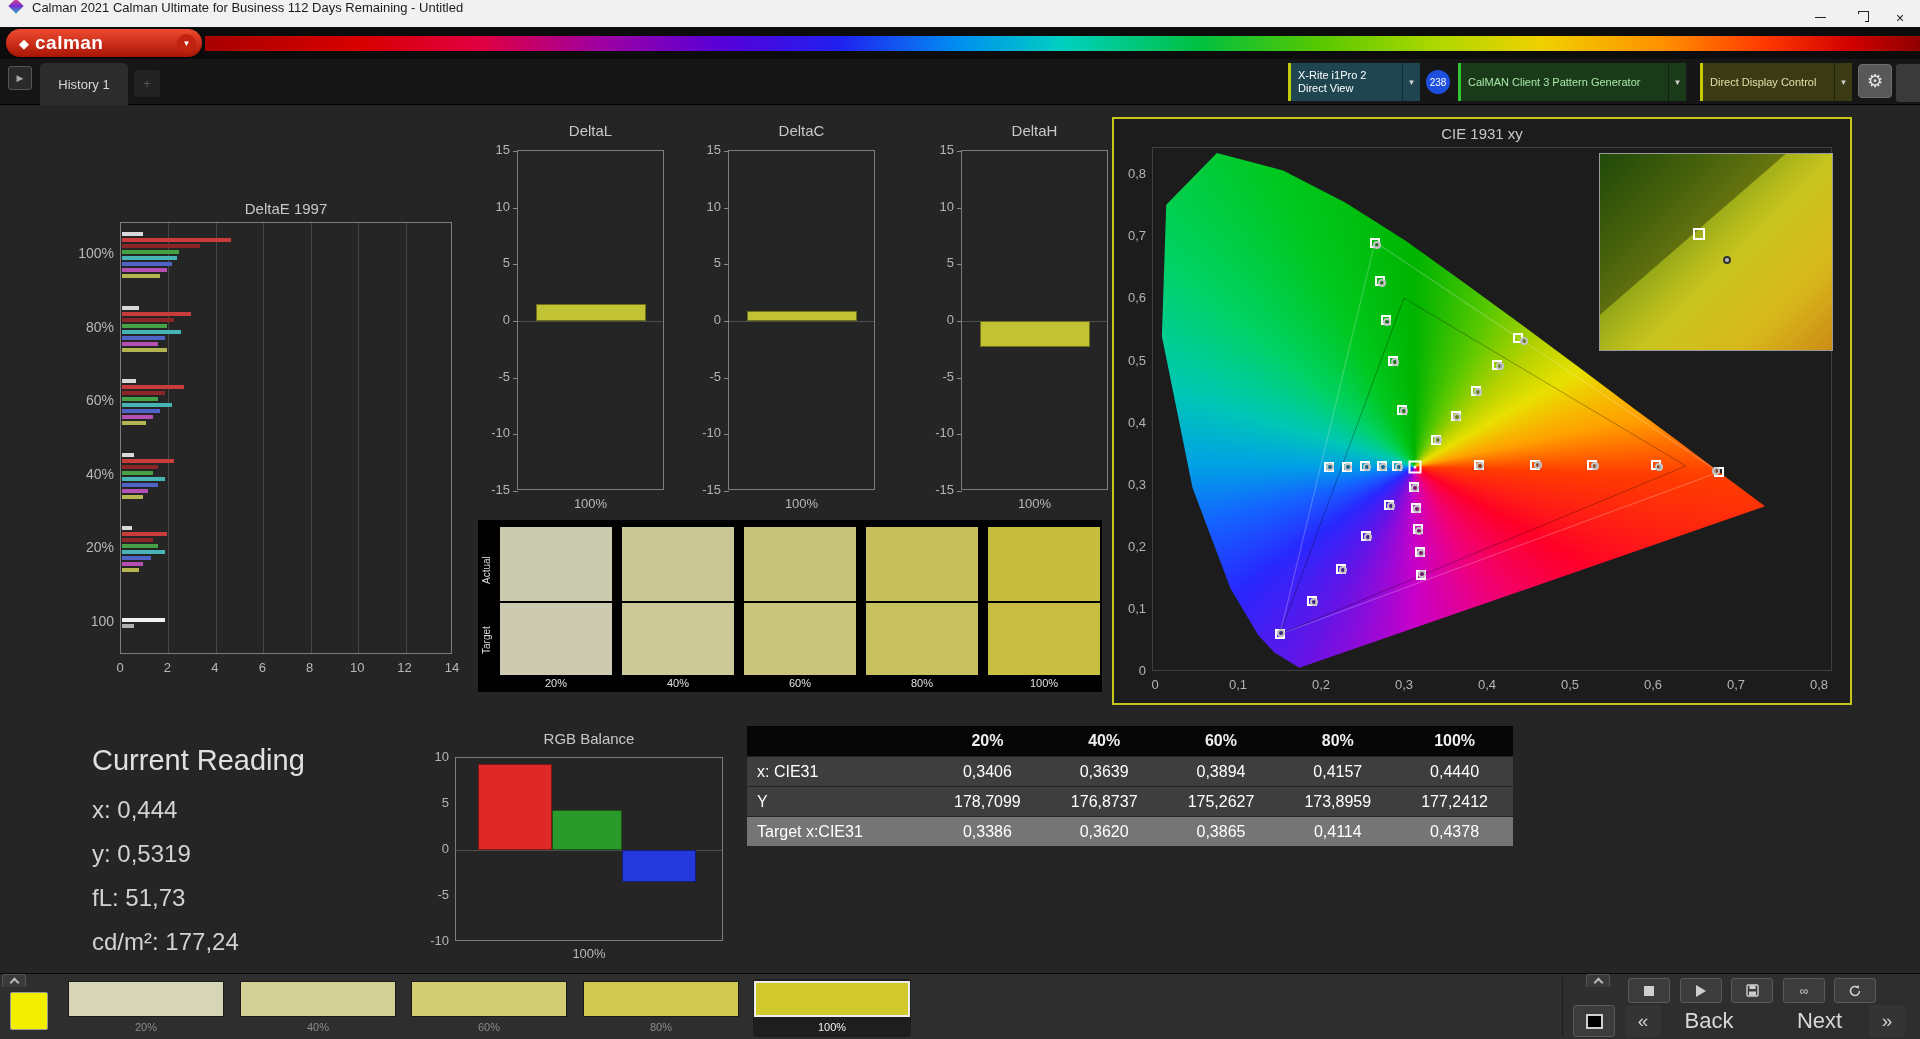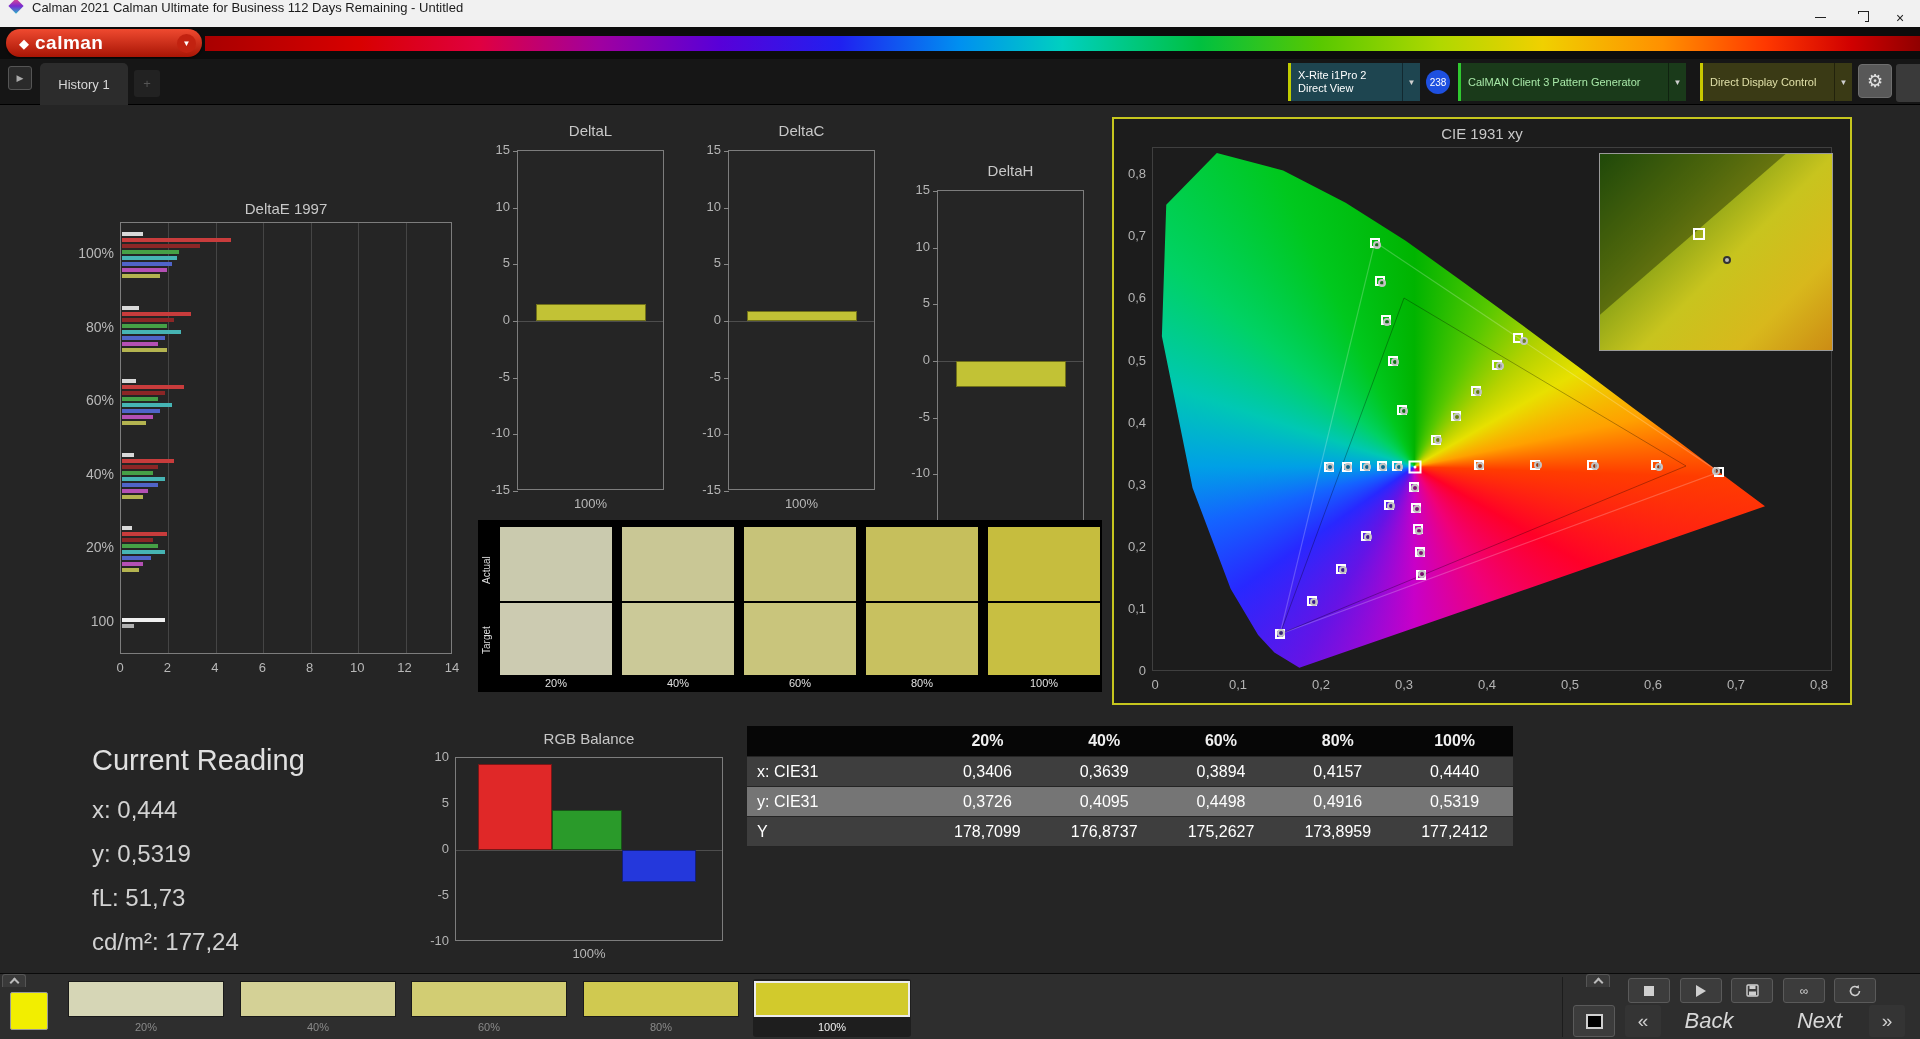--- a/index.html
+++ b/index.html
@@ -126,21 +126,21 @@
   .pattern.sel{background:#1e1e1e;}
   .pattern.sel .pattern-sw{border:2px solid #ececec;}
   .pattern.sel .pattern-lab{color:#f0f0f0;}
   #cluster-divider{position:absolute;left:1562px;top:3px;width:1px;height:60px;background:#1c1c1c;}
   .transport{position:absolute;top:4px;width:42px;height:25px;background:#3c3c3c;border:1px solid #5a5a5a;border-radius:3px;display:flex;align-items:center;justify-content:center;color:#cfcfcf;font-size:12px;}
   .stop-glyph{width:10px;height:10px;background:#cfcfcf;}
   .play-glyph{width:0;height:0;border-top:6px solid transparent;border-bottom:6px solid transparent;border-left:10px solid #cfcfcf;}
   #pattern-window-btn{position:absolute;left:1573px;top:31px;width:42px;height:32px;background:#3c3c3c;border:1px solid #5a5a5a;border-radius:3px;display:flex;align-items:center;justify-content:center;}
   #pattern-window-btn .blk{width:17px;height:15px;background:#000;border:2px solid #cfcfcf;}
   .nav-chev{position:absolute;top:31px;width:36px;height:32px;background:#343434;border-radius:3px;display:flex;align-items:center;justify-content:center;color:#cfcfcf;font-size:19px;}
-  .nav-label{position:absolute;top:31px;height:32px;display:flex;align-items:center;justify-content:center;color:#d8d8d8;font-size:22px;font-style:italic;}
+  .nav-label{position:absolute;top:31px;height:32px;display:flex;align-items:center;justify-content:center;color:#d8d8d8;font-size:22px;}
 </style>
 </head>
 <body>
 
 <div id="app">
 
   <div id="titlebar">
     <div id="tb-icon"></div>
     <div id="tb-title">Calman 2021 Calman Ultimate for Business 112 Days Remaining  - Untitled</div>
     <div id="tb-controls">
@@ -316,21 +316,21 @@
       </div>
     <div class="mc-xlabel">100%</div>
   <div class="mc-ylab" style="top: 20px;">15</div>
       <div class="mc-ylab" style="top: 76.6667px;">10</div>
       <div class="mc-ylab" style="top: 133.333px;">5</div>
       <div class="mc-ylab" style="top: 190px;">0</div>
       <div class="mc-ylab" style="top: 246.667px;">-5</div>
       <div class="mc-ylab" style="top: 303.333px;">-10</div>
       <div class="mc-ylab" style="top: 360px;">-15</div>
     </div>
-  <div class="mini-chart" id="mini-2" style="left:882px;margin-top:40px;">
+  <div class="mini-chart" id="mini-2" style="left:906px;">
     <div class="mc-title">DeltaH</div>
     <div class="mc-plot">
         <div class="mc-zero"></div>
         <div class="mc-tick" style="top: 0px;"></div>
         <div class="mc-tick" style="top: 56.6667px;"></div>
         <div class="mc-tick" style="top: 113.333px;"></div>
         <div class="mc-tick" style="top: 170px;"></div>
         <div class="mc-tick" style="top: 226.667px;"></div>
         <div class="mc-tick" style="top: 283.333px;"></div>
         <div class="mc-tick" style="top: 340px;"></div>
@@ -498,36 +498,36 @@
       </div>
     <div id="table-body">
         <div class="trow" style="background: rgb(62, 62, 62);">
           <div class="tcell tlabel">x: CIE31</div>
           <div class="tcell">0,3406</div>
           <div class="tcell">0,3639</div>
           <div class="tcell">0,3894</div>
           <div class="tcell">0,4157</div>
           <div class="tcell">0,4440</div>
         </div>
-        <div class="trow" style="background: rgb(117, 117, 117);">
-          <div class="tcell tlabel">y: CIE31</div>
-          <div class="tcell">0,3726</div>
-          <div class="tcell">0,4095</div>
-          <div class="tcell">0,4498</div>
-          <div class="tcell">0,4916</div>
-          <div class="tcell">0,5319</div>
-        </div>
         <div class="trow" style="background: rgb(62, 62, 62);">
           <div class="tcell tlabel">Y</div>
           <div class="tcell">178,7099</div>
           <div class="tcell">176,8737</div>
           <div class="tcell">175,2627</div>
           <div class="tcell">173,8959</div>
           <div class="tcell">177,2412</div>
         </div>
+        <div class="trow" style="background: rgb(117, 117, 117);">
+          <div class="tcell tlabel">Target x:CIE31</div>
+          <div class="tcell">0,3386</div>
+          <div class="tcell">0,3620</div>
+          <div class="tcell">0,3865</div>
+          <div class="tcell">0,4114</div>
+          <div class="tcell">0,4378</div>
+        </div>
       </div>
   </div>
 
   <div id="bottombar">
     <div class="mini-caret" style="left:2px;top:0;">
         <div class="caret-glyph"></div>
       </div>
     <div id="current-color-tile" style="background: rgb(242, 238, 0);"></div>
     <div id="patterns"></div>
 

